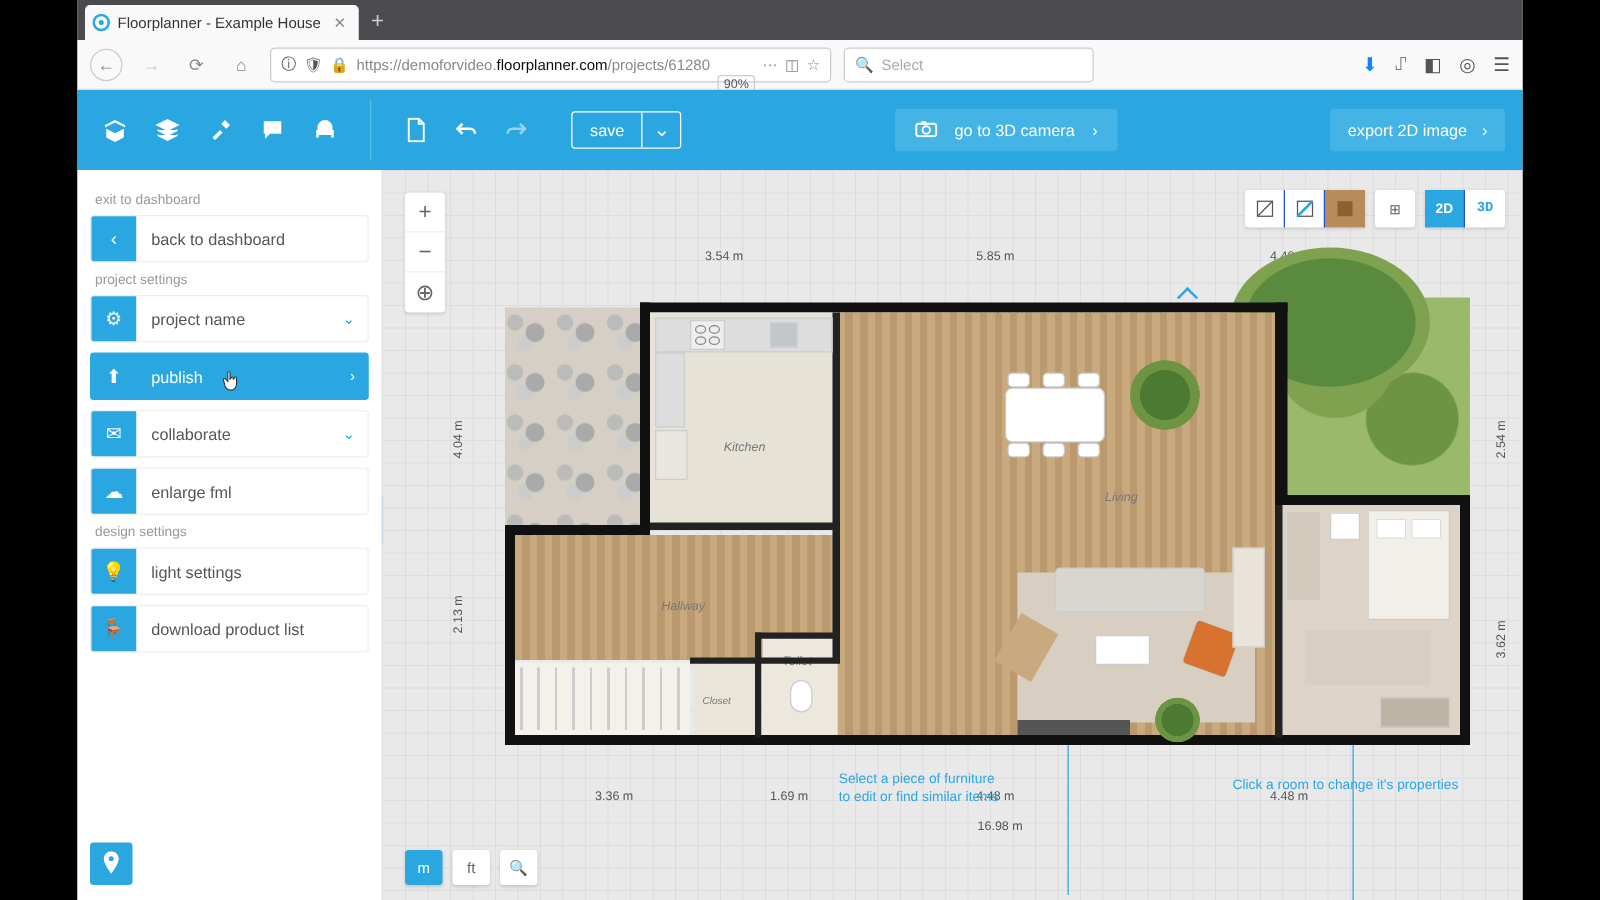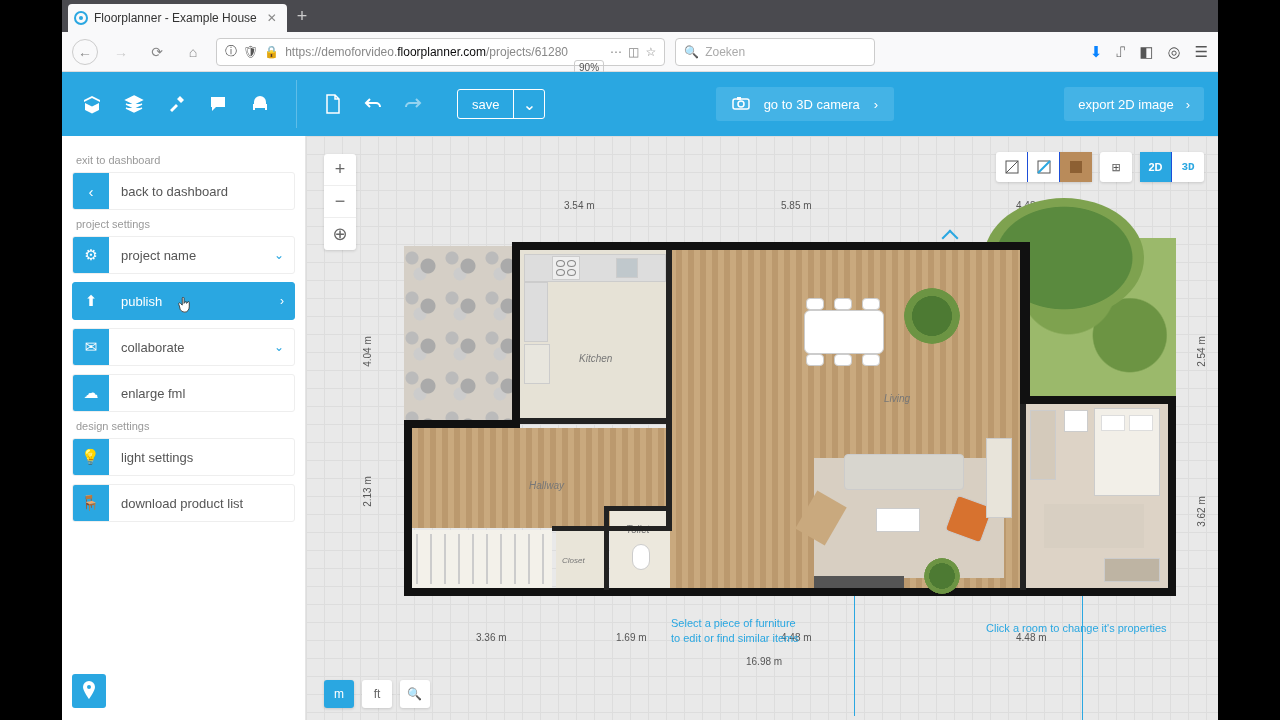--- a/index.html
+++ b/index.html
@@ -112,21 +112,21 @@
         <span class="url-domain">floorplanner.com</span>
         <span class="url-rest">/projects/61280</span>
       </span>
       <span class="zoom-badge">90%</span>
       <span style="margin-left:auto;color:#888;">⋯</span>
       <span style="color:#888;">◫</span>
       <span style="color:#888;">☆</span>
     </div>
     <div class="searchbar">
       <span style="color:#888;">🔍</span>
-      <span style="color:#aaa;">Zoeken</span>
+      <span style="color:#aaa;">Select</span>
     </div>
     <div class="toolbar-icons">
       <span class="dl-icon">⬇</span>
       <span>⑀</span>
       <span>◧</span>
       <span>◎</span>
       <span>☰</span>
     </div>
   </div>
 
@@ -295,21 +295,21 @@
       <div class="dim" style="left:475px; top:64px;">5.85 m</div>
       <div class="dim" style="left:710px; top:64px;">4.48 m</div>
       <div class="dim" style="left:46px; top:210px; transform:rotate(-90deg);">4.04 m</div>
       <div class="dim" style="left:46px; top:350px; transform:rotate(-90deg);">2.13 m</div>
       <div class="dim" style="left:880px; top:210px; transform:rotate(-90deg);">2.54 m</div>
       <div class="dim" style="left:880px; top:370px; transform:rotate(-90deg);">3.62 m</div>
       <div class="dim" style="left:170px; top:496px;">3.36 m</div>
       <div class="dim" style="left:310px; top:496px;">1.69 m</div>
       <div class="dim" style="left:475px; top:496px;">4.48 m</div>
       <div class="dim" style="left:710px; top:496px;">4.48 m</div>
-      <div class="dim" style="left:440px; top:520px;">16.98 m</div>
+      <div class="dim" style="left:476px; top:520px;">16.98 m</div>
 
       <div class="hint" style="left:470px; top:105px;">Drag a wall to enlarge the room</div>
       <div class="hint" style="left:365px; top:480px;">
         <span>Select a piece of furniture</span><br><span>to edit or find similar items</span>
       </div>
       <div class="hint" style="left:680px; top:485px;">Click a room to change it's properties</div>
 
       <div class="plan">
 
         <div class="room grass" style="left:618px; top:0; width:154px; height:162px;"></div>

